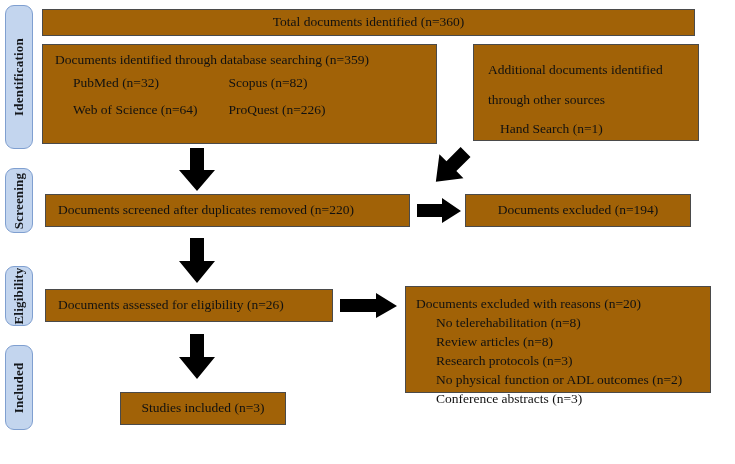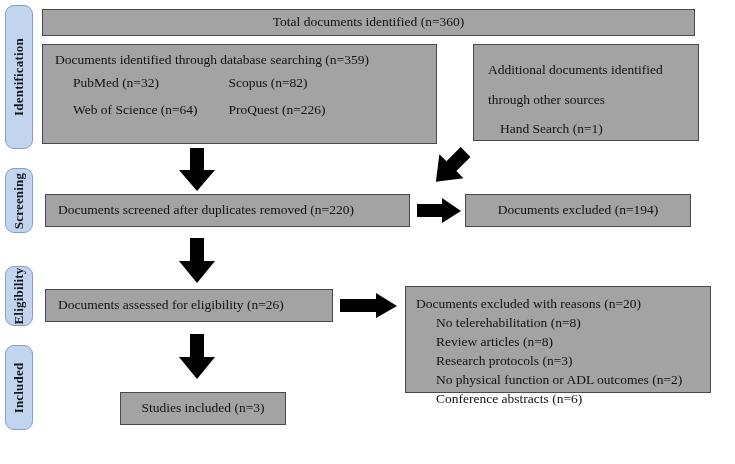--- a/index.html
+++ b/index.html
@@ -35,21 +35,21 @@
     font-size: 13px;
     letter-spacing: 0.2px;
     color: #15181c;
     font-family: "Liberation Serif", "DejaVu Serif", serif;
   }
 
   
   .box {
     position: absolute;
     box-sizing: border-box;
-    background: #a3a3a3;
+    background: #a16207;
     border: 1px solid #4a4a4a;
     font-size: 13.5px;
     line-height: 1.05;
     color: #111111;
   }
   .box.center {
     display: flex;
     align-items: center;
     justify-content: center;
     text-align: center;
@@ -211,21 +211,21 @@
     </svg>
   </div>
 
   <div class="box" style="left:405px; top:286px; width:306px; height:107px;">
     <div class="reason-list">
       <span class="reason-head">Documents excluded with reasons (n=20)</span>
       <span class="reason-item">No telerehabilitation (n=8)</span>
       <span class="reason-item">Review articles (n=8)</span>
       <span class="reason-item">Research protocols (n=3)</span>
       <span class="reason-item">No physical function or ADL outcomes (n=2)</span>
-      <span class="reason-item">Conference abstracts (n=6)</span>
+      <span class="reason-item">Conference abstracts (n=3)</span>
     </div>
   </div>
 
   <div class="arrow" style="left:178px; top:334px;">
     <svg width="38" height="46" viewBox="0 0 38 46" aria-hidden="true">
       <polygon points="12,0 26,0 26,23 37,23 19,45 1,23 12,23" fill="#000000"></polygon>
     </svg>
   </div>
 
   <div class="box center" style="left:120px; top:392px; width:166px; height:33px;">

